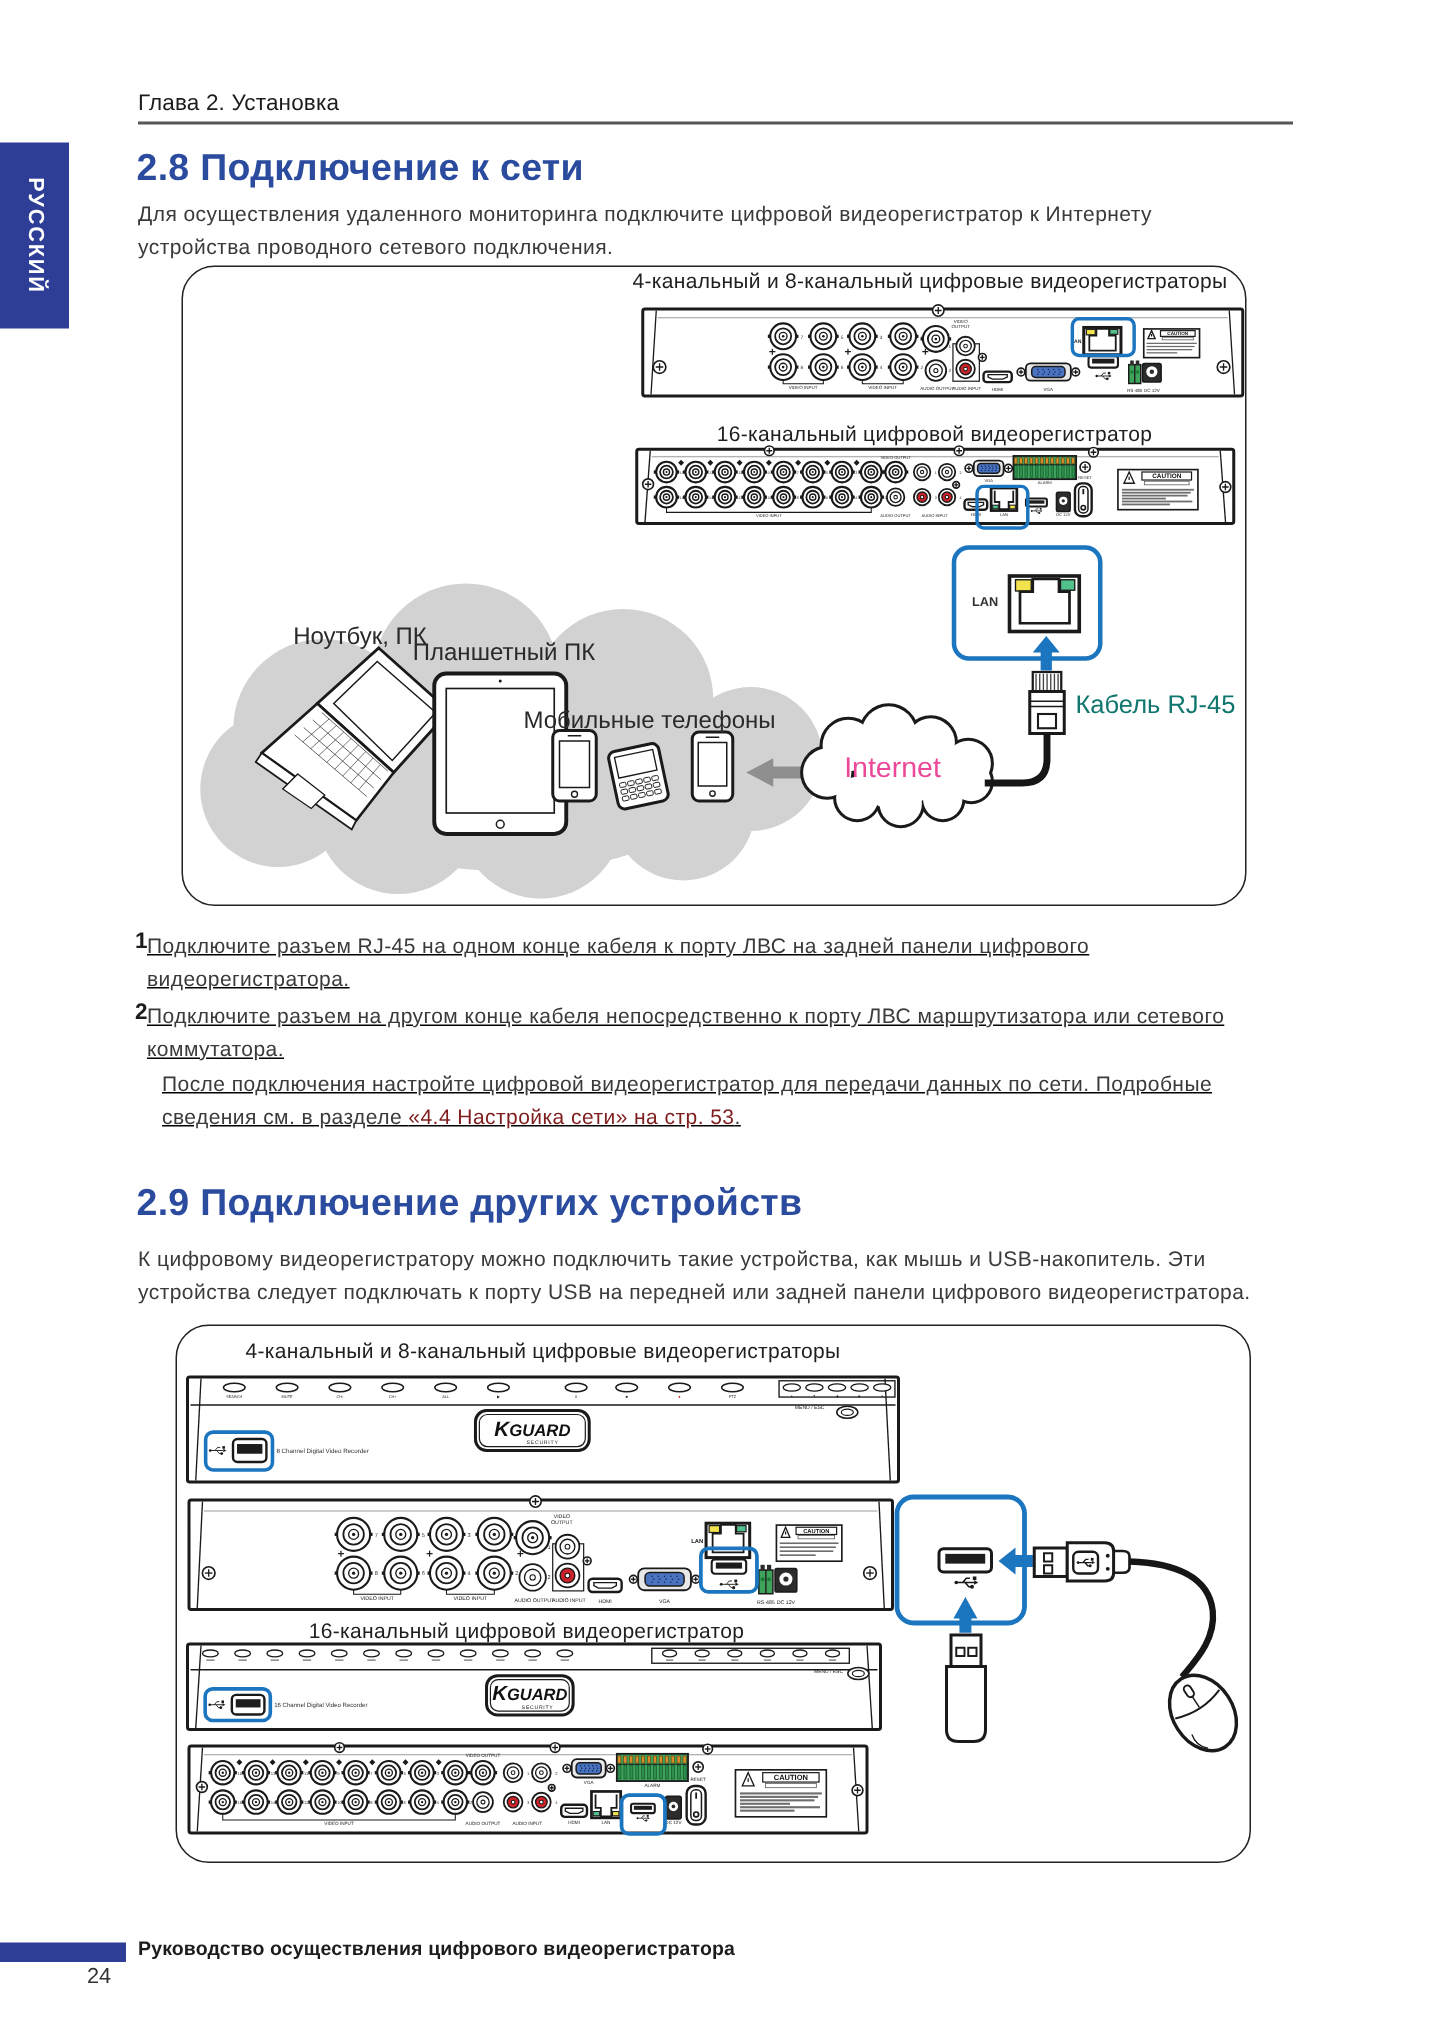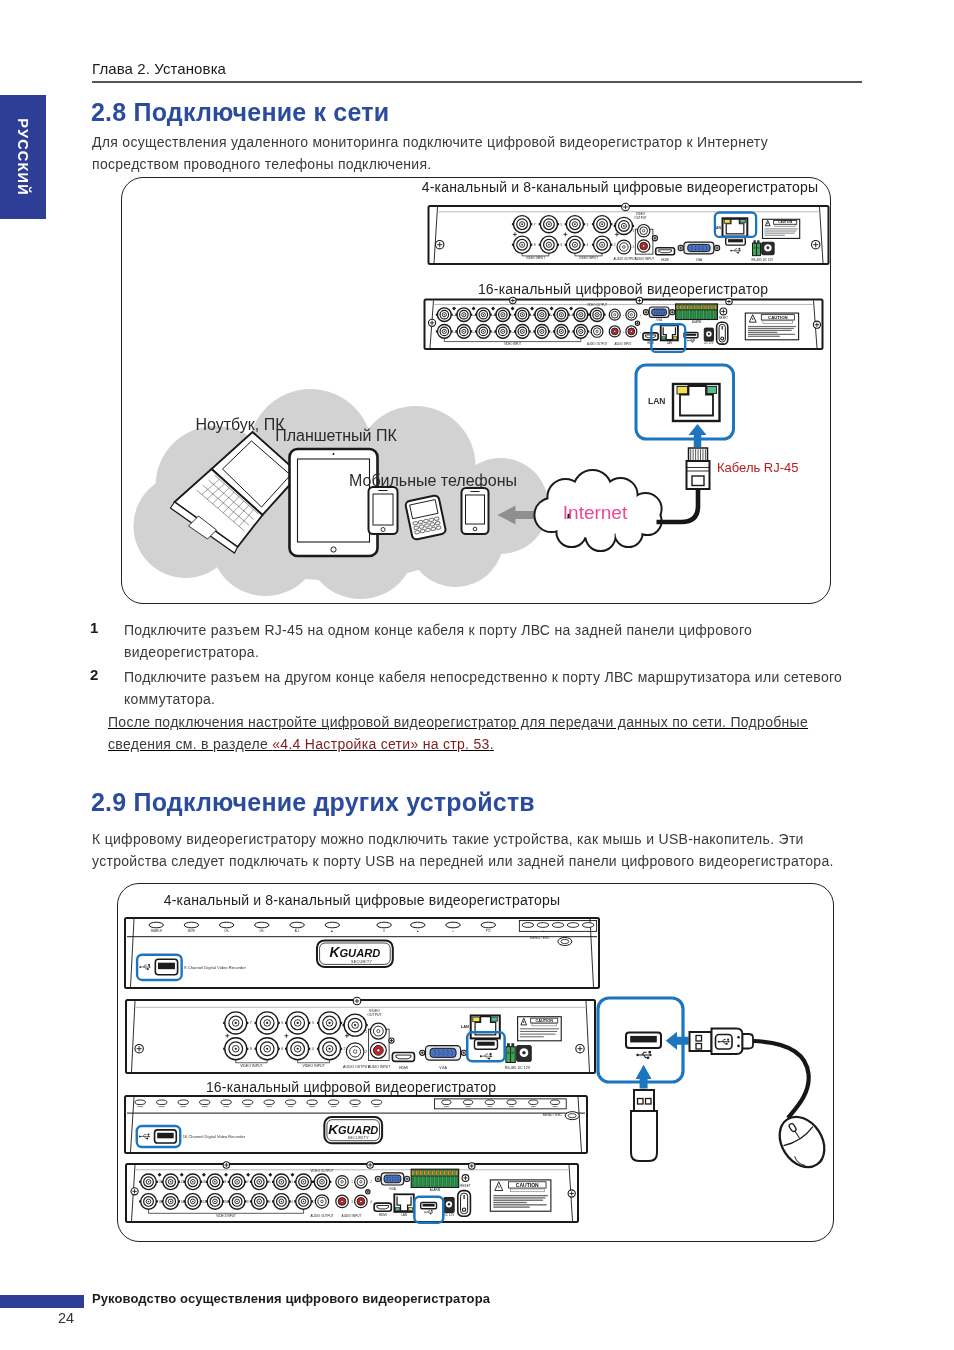--- a/index.html
+++ b/index.html
@@ -12,56 +12,56 @@
   .lang-tab span{position:absolute;left:50%;top:50%;transform:translate(-50%,-50%) rotate(90deg);
         color:#fff;font-weight:bold;font-size:14.5px;letter-spacing:1.2px;white-space:nowrap;}
   .h1{font-size:25px;font-weight:bold;color:#2B4C9E;letter-spacing:.2px;}
   .h28{left:91px;top:98px;}
   .h29{left:91px;top:788px;}
   .body-line{font-size:14px;letter-spacing:.3px;line-height:21.8px;color:#3a3a3a;white-space:nowrap;}
   .p-intro{left:92px;top:132px;}
   .p-29{left:92px;top:829px;}
   .step{left:90px;width:790px;}
   .step .num{position:absolute;left:0;top:-1px;font-weight:bold;font-size:15px;color:#1c1c1c;}
-  .step .stext{margin-left:34px;}
+  .step .stext{margin-left:8px;text-decoration:underline;}
   .step1{top:620px;}
   .step2{top:667px;}
   .note{left:108px;top:712px;text-decoration:underline;}
   .link{color:#7f1d1d;cursor:pointer;}
   .figure{border:1.4px solid #222;border-radius:22px;background:#fff;}
   .fig1{left:121px;top:177px;width:708px;height:425px;}
   .fig2{left:117px;top:883px;width:715px;height:357px;}
   .figure svg{position:absolute;left:0;top:0;width:100%;height:100%;}
   .figcap{position:absolute;transform:translateX(-50%);font-size:14px;letter-spacing:.2px;color:#1f1f1f;white-space:nowrap;}
   .figlabel{position:absolute;font-size:16px;color:#2a2a2a;white-space:nowrap;}
   .figlabel.ctr{transform:translateX(-50%);}
   .lan-label{position:absolute;font-size:8.5px;font-weight:bold;color:#333;}
   .inet-label{position:absolute;transform:translate(-50%,-50%);font-size:19px;color:#ec4899;}
-  .cable-label{position:absolute;font-size:13px;color:#b91c1c;white-space:nowrap;}
+  .cable-label{position:absolute;font-size:17px;color:#0f766e;white-space:nowrap;}
   .footer-bar{left:0;top:1295px;width:84px;height:12.5px;background:#2E3D96;}
   .footer-text{left:92px;top:1291px;font-size:13px;font-weight:bold;color:#1c1c1c;letter-spacing:.1px;}
   .page-num{left:30px;top:1310px;font-size:14.5px;color:#333;margin-left:28px;}
 </style>
 </head>
 <body>
 
 <div class="page">
 
   <div class="abs chapter">Глава 2. Установка</div>
   <div class="abs chapter-rule"></div>
 
   <div class="abs lang-tab">
     <span>РУССКИЙ</span>
   </div>
 
   <div class="abs h1 h28">2.8 Подключение к сети</div>
 
   <div class="abs p-intro">
     <div class="body-line">Для осуществления удаленного мониторинга подключите цифровой видеорегистратор к Интернету</div>
-    <div class="body-line">посредством проводного телефоны подключения.</div>
+    <div class="body-line">устройства проводного сетевого подключения.</div>
   </div>
 
   <div class="abs figure fig1">
     <svg id="fig1svg" viewBox="121.5 177 708 425" preserveAspectRatio="none">
         <rect x="428" y="205" width="400" height="58" fill="#fff" stroke="#1A1A1A" stroke-width="2" rx="1.5"></rect>
         <line x1="437" y1="206" x2="433.5" y2="262" stroke="#1A1A1A" stroke-width="0.9"></line>
         <line x1="819" y1="206" x2="822.5" y2="262" stroke="#1A1A1A" stroke-width="0.9"></line>
         <line x1="438" y1="210.8" x2="818" y2="210.8" stroke="#9a9a9a" stroke-width="0.7"></line>
         <circle cx="439.2" cy="243.686" r="4.2" fill="#fff" stroke="#1A1A1A" stroke-width="1.1"></circle>
         <line x1="436.68" y1="243.686" x2="441.71999999999997" y2="243.686" stroke="#1A1A1A" stroke-width="0.9"></line>

